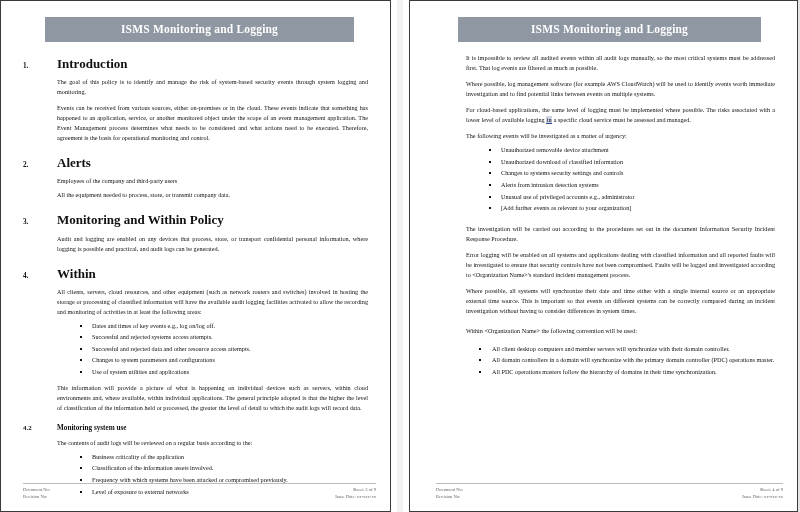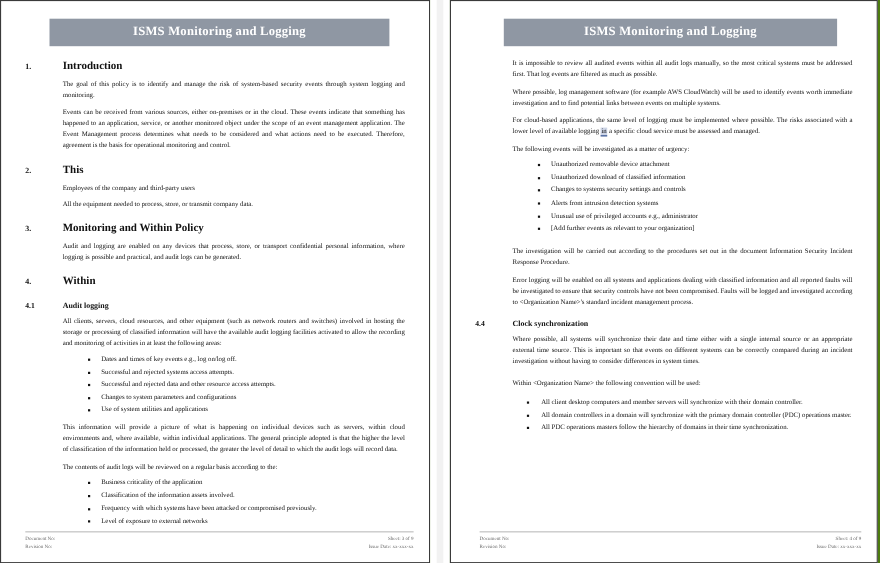--- a/index.html
+++ b/index.html
@@ -11,21 +11,21 @@
     width: 800px;
     height: 512px;
     overflow: hidden;
     font-family: "Liberation Serif", "DejaVu Serif", serif;
   }
   .spread {
     width: 800px;
     height: 512px;
     display: flex;
     flex-direction: row;
-    background: #4d7c0f;
+    background: #e5e5e5;
     box-sizing: border-box;
   }
   .page {
     position: relative;
     background: #ffffff;
     border: 1px solid #3a3a3a;
     box-sizing: border-box;
     overflow: hidden;
     display: flex;
     flex-direction: column;
@@ -96,21 +96,21 @@
   }
   .sec:first-child { margin-top: 0; }
   .sec-num {
     width: 34px;
     flex: 0 0 34px;
     font-weight: bold;
     font-size: 7.2px;
   }
   .sec-title {
     font-weight: bold;
-    font-size: 10px;
+    font-size: 13px;
   }
   .sec.sub .sec-num { font-size: 6.9px; }
   .sec.sub .sec-title { font-size: 7.2px; }
 
   .para {
     margin: 0 0 6px 34px;
     text-align: justify;
     text-justify: inter-word;
     hyphens: none;
   }
@@ -177,50 +177,50 @@
 
         <div class="sec">
           <span class="sec-num">1.</span>
           <span class="sec-title">Introduction</span>
         </div>
         <p class="para">The goal of this policy is to identify and manage the risk of system-based security events through system logging and monitoring.</p>
         <p class="para">Events can be received from various sources, either on-premises or in the cloud. These events indicate that something has happened to an application, service, or another monitored object under the scope of an event management application. The Event Management process determines what needs to be considered and what actions need to be executed. Therefore, agreement is the basis for operational monitoring and control.</p>
 
         <div class="sec">
           <span class="sec-num">2.</span>
-          <span class="sec-title">This</span>
+          <span class="sec-title">Alerts</span>
         </div>
         <p class="para tight">Employees of the company and third-party users</p>
         <p class="para">All the equipment needed to process, store, or transmit company data.</p>
 
         <div class="sec">
           <span class="sec-num">3.</span>
           <span class="sec-title">Monitoring and Within Policy</span>
         </div>
         <p class="para">Audit and logging are enabled on any devices that process, store, or transport confidential personal information, where logging is possible and practical, and audit logs can be generated.</p>
 
         <div class="sec">
           <span class="sec-num">4.</span>
           <span class="sec-title">Within</span>
         </div>
 
-        <div class="sec sub">
-          <span class="sec-num">4.1</span>
-          <span class="sec-title">Audit logging</span>
-        </div>
         <p class="para tight">All clients, servers, cloud resources, and other equipment (such as network routers and switches) involved in hosting the storage or processing of classified information will have the available audit logging facilities activated to allow the recording and monitoring of activities in at least the following areas:</p>
         <ul class="bullets">
           <li>Dates and times of key events e.g., log on/log off.</li>
           <li>Successful and rejected systems access attempts.</li>
           <li>Successful and rejected data and other resource access attempts.</li>
           <li>Changes to system parameters and configurations</li>
           <li>Use of system utilities and applications</li>
         </ul>
         <p class="para">This information will provide a picture of what is happening on individual devices such as servers, within cloud environments and, where available, within individual applications. The general principle adopted is that the higher the level of classification of the information held or processed, the greater the level of detail to which the audit logs will record data.</p>
 
+        <div class="sec sub">
+          <span class="sec-num">4.2</span>
+          <span class="sec-title">Monitoring system use</span>
+        </div>
         <p class="para tight">The contents of audit logs will be reviewed on a regular basis according to the:</p>
         <ul class="bullets">
           <li>Business criticality of the application</li>
           <li>Classification of the information assets involved.</li>
           <li>Frequency with which systems have been attacked or compromised previously.</li>
           <li>Level of exposure to external networks</li>
         </ul>
 
       </div>
     </div>
@@ -258,24 +258,20 @@
           <li>Changes to systems security settings and controls</li>
           <li>Alerts from intrusion detection systems</li>
           <li>Unusual use of privileged accounts e.g., administrator</li>
           <li>[Add further events as relevant to your organization]</li>
         </ul>
 
         <p class="para" style="margin-top:11px;">The investigation will be carried out according to the procedures set out in the document Information Security Incident Response Procedure.</p>
 
         <p class="para">Error logging will be enabled on all systems and applications dealing with classified information and all reported faults will be investigated to ensure that security controls have not been compromised. Faults will be logged and investigated according to &lt;Organization Name&gt;'s standard incident management process.</p>
 
-        <div class="sec sub">
-          <span class="sec-num">4.4</span>
-          <span class="sec-title">Clock synchronization</span>
-        </div>
         <p class="para">Where possible, all systems will synchronize their date and time either with a single internal source or an appropriate external time source. This is important so that events on different systems can be correctly compared during an incident investigation without having to consider differences in system times.</p>
         <p class="para" style="margin-top:10px;">Within &lt;Organization Name&gt; the following convention will be used:</p>
         <ul class="bullets wide" style="margin-top:7px;">
           <li>All client desktop computers and member servers will synchronize with their domain controller.</li>
           <li>All domain controllers in a domain will synchronize with the primary domain controller (PDC) operations master.</li>
           <li>All PDC operations masters follow the hierarchy of domains in their time synchronization.</li>
         </ul>
 
       </div>
     </div>

